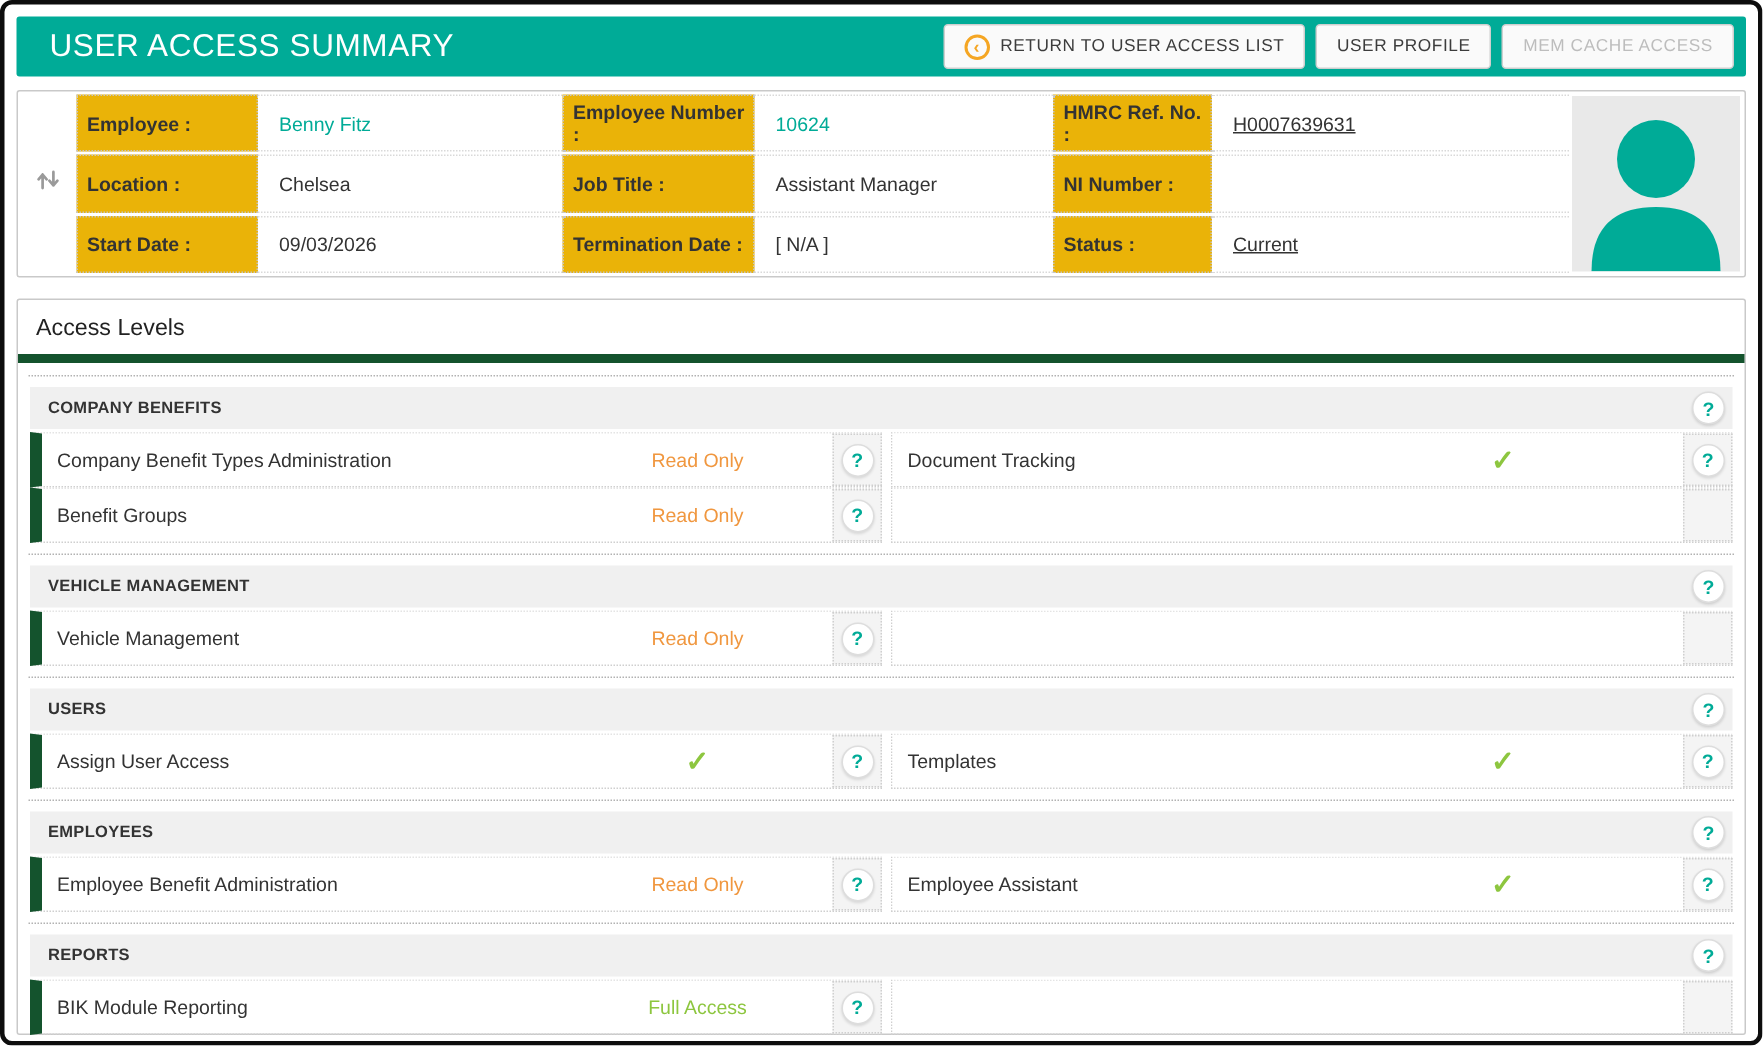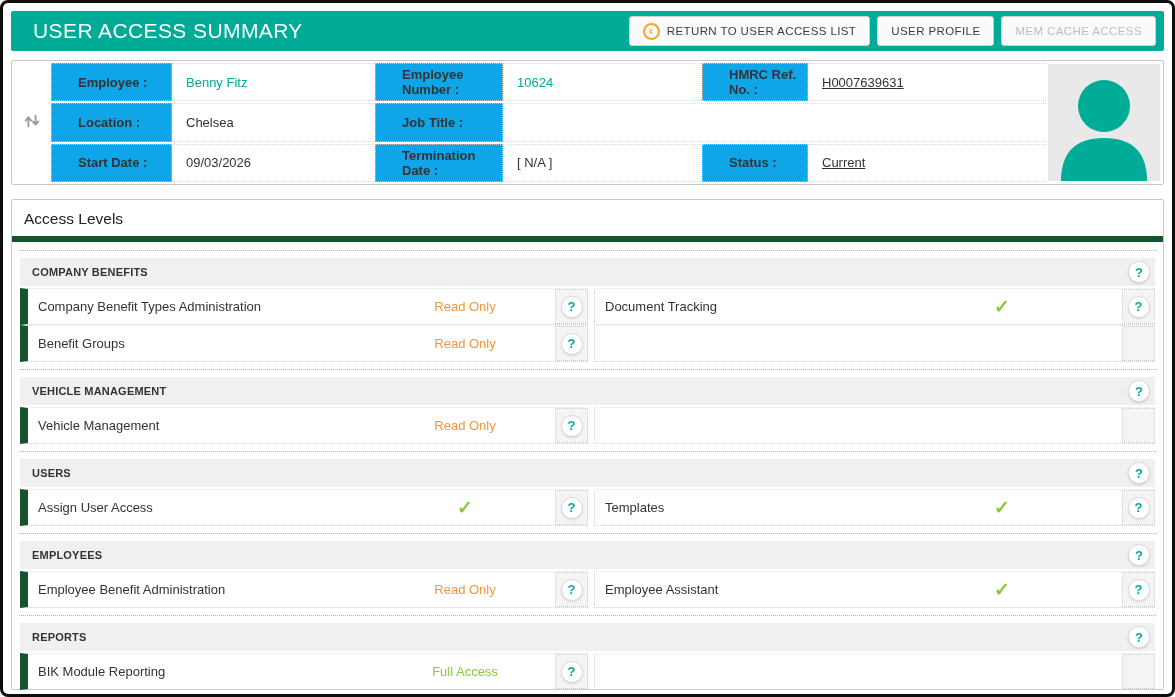--- a/index.html
+++ b/index.html
@@ -31,23 +31,23 @@
   }
   
   .emp-panel {
     margin:9px 8px 0 8px; border:1px solid #c9c9c9; border-radius:2px;
     height:125px; display:flex; align-items:stretch; background:#fff; padding:1px;
   }
   .sort-col { width:38px; display:flex; align-items:center; justify-content:center; cursor:pointer; }
   .emp-grid { flex:1; display:flex; flex-direction:column; }
   .emp-row { display:flex; flex:1; align-items:stretch; }
   .emp-cell-label {
-    background:#0ea5e9; border:1px dotted #c6c6c6; margin:1px 0;
+    background:#eab308; border:1px dotted #c6c6c6; margin:1px 0;
     font-size:13px; font-weight:bold; color:#333;
-    display:flex; align-items:center; padding-left:26px;
+    display:flex; align-items:center; padding-left:6px;
   }
   .emp-cell-value {
     border-top:1px dotted #d9d9d9; margin:1px 0; border-bottom:1px dotted #d9d9d9;
     font-size:13px; color:#333; display:flex; align-items:center; padding-left:14px;
   }
   .emp-cell-value.link { color:#00AB97; cursor:pointer; }
   .w-l0 { width:121px; } .w-v0 { width:203px; }
   .w-l1 { width:128px; } .w-v1 { width:199px; }
   .w-l2 { width:106px; } .w-v2 { flex:1;text-decoration:underline; }
   .avatar-box {
@@ -129,20 +129,22 @@
           <div class="emp-cell-value w-v0 link">Benny Fitz</div>
           <div class="emp-cell-label w-l1">Employee Number :</div>
           <div class="emp-cell-value w-v1 link">10624</div>
           <div class="emp-cell-label w-l2">HMRC Ref. No. :</div>
           <div class="emp-cell-value w-v2">H0007639631</div>
         </div>
         <div class="emp-row">
           <div class="emp-cell-label w-l0">Location :</div>
           <div class="emp-cell-value w-v0">Chelsea</div>
           <div class="emp-cell-label w-l1">Job Title :</div>
+          <div class="emp-cell-value w-v1">Assistant Manager</div>
+          <div class="emp-cell-label w-l2">NI Number :</div>
           <div class="emp-cell-value w-v2"></div>
         </div>
         <div class="emp-row">
           <div class="emp-cell-label w-l0">Start Date :</div>
           <div class="emp-cell-value w-v0">09/03/2026</div>
           <div class="emp-cell-label w-l1">Termination Date :</div>
           <div class="emp-cell-value w-v1">[ N/A ]</div>
           <div class="emp-cell-label w-l2">Status :</div>
           <div class="emp-cell-value w-v2">Current</div>
         </div>

